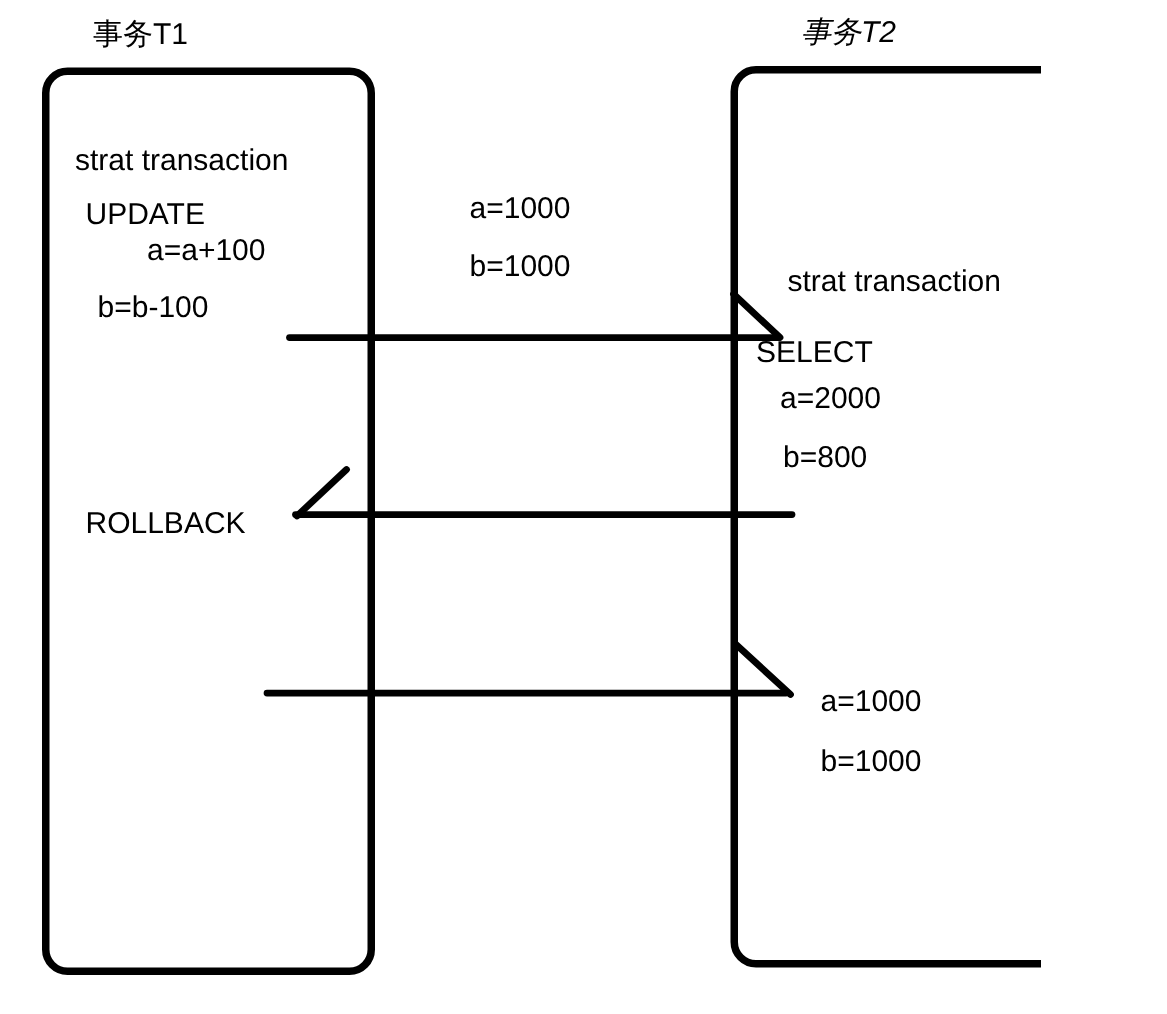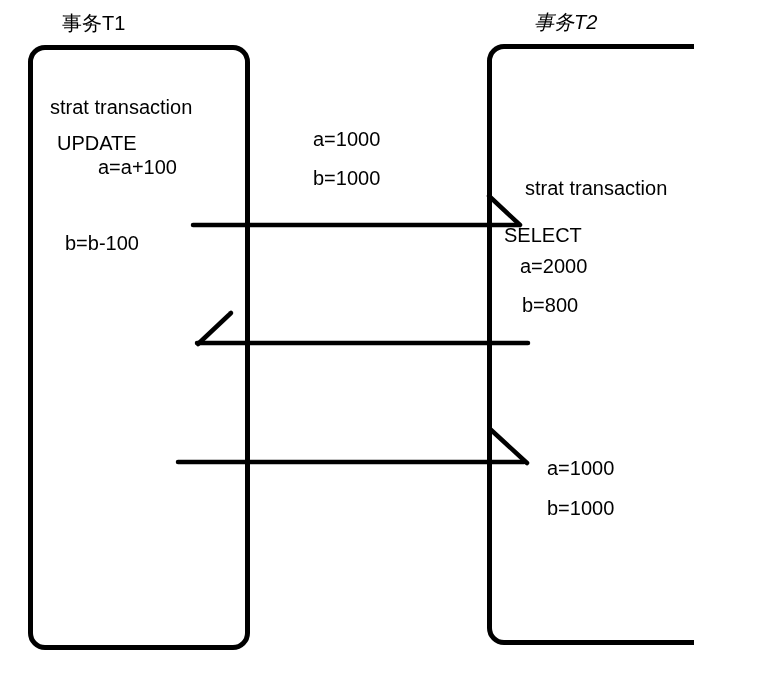--- a/index.html
+++ b/index.html
@@ -38,21 +38,21 @@
   #t2-box { left: 487px; top: 44px; width: 223px; height: 601px; }
 
   
   #t1-title { left: 62px;  top: 12px; }
   #t2-title { left: 534px; top: 11px; font-style: italic; }
 
   
   #t1-start    { left: 50px; top: 96px;  }
   #t1-update   { left: 57px; top: 132px; }
   #t1-a-expr   { left: 65px; top: 156px; margin-left: 33px; }
-  #t1-b-expr   { left: 65px; top: 194px; margin-top: 38px; }
+  #t1-b-expr   { left: 65px; top: 194px; }
   #t1-rollback { left: 57px; top: 338px; }
 
   
   #mid-a { left: 313px; top: 128px; }
   #mid-b { left: 313px; top: 167px; }
 
   
   #t2-start  { left: 525px; top: 177px; }
   #t2-select { left: 504px; top: 224px; }
   #t2-a1     { left: 520px; top: 255px; }
@@ -80,20 +80,21 @@
   <div class="label" id="t1-title">事务T1</div>
   <div class="label" id="t2-title">事务T2</div>
 
   <div class="box" id="t1-box"></div>
   <div class="box" id="t2-box"></div>
 
   <div class="label" id="t1-start">strat transaction</div>
   <div class="label" id="t1-update">UPDATE</div>
   <div class="label" id="t1-a-expr">a=a+100</div>
   <div class="label" id="t1-b-expr">b=b-100</div>
+  <div class="label" id="t1-rollback">ROLLBACK</div>
 
   <div class="label" id="mid-a">a=1000</div>
   <div class="label" id="mid-b">b=1000</div>
 
   <div class="label" id="t2-start">strat transaction</div>
   <div class="label" id="t2-select">SELECT</div>
   <div class="label" id="t2-a1">a=2000</div>
   <div class="label" id="t2-b1">b=800</div>
   <div class="label" id="t2-a2">a=1000</div>
   <div class="label" id="t2-b2">b=1000</div>

